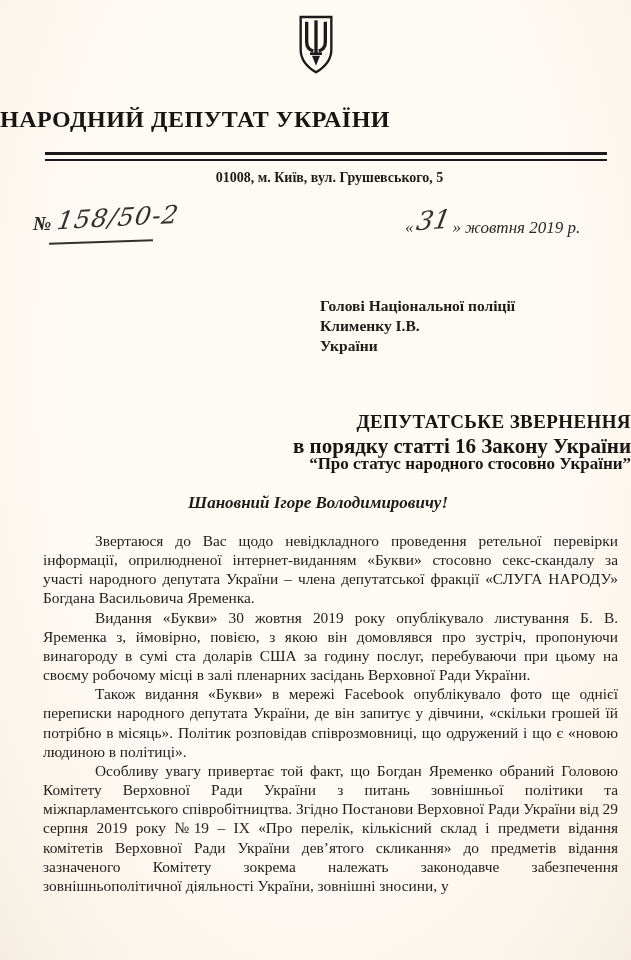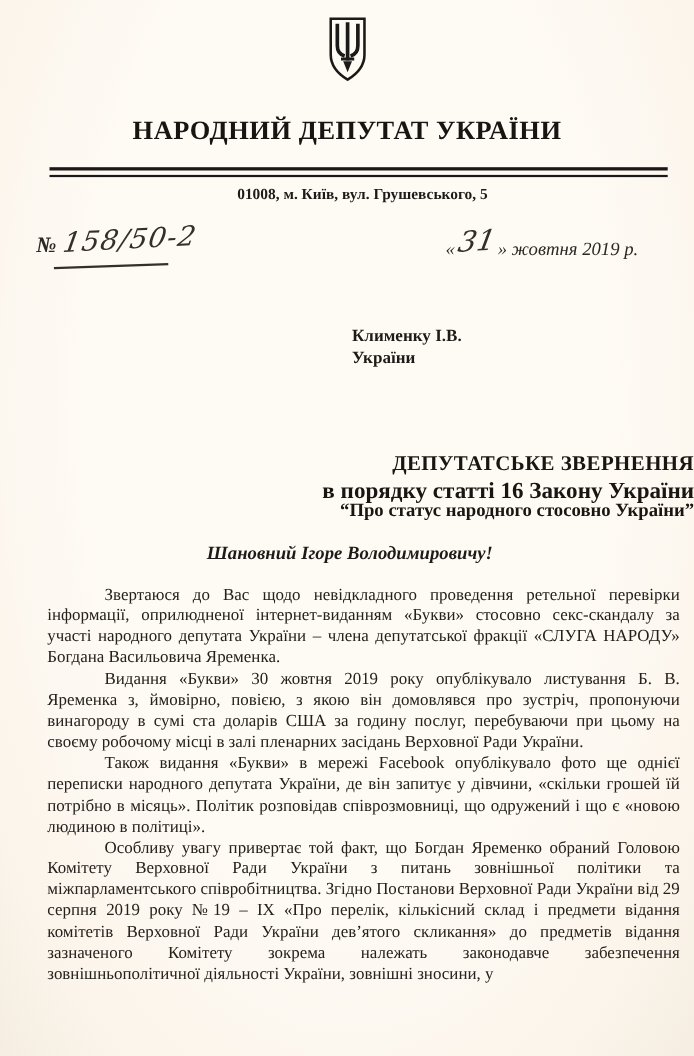--- a/index.html
+++ b/index.html
@@ -9,21 +9,21 @@
     background:#e9e4dc;
   }
   .page{
     position:relative;width:631px;height:960px;overflow:hidden;
     background:radial-gradient(ellipse at 50% 38%, #fefaf4 55%, #fbf4ea 85%, #f5ede1 100%);
     color:#221f1c;
   }
   .abs{position:absolute;}
   .emblem{left:296px;top:15px;width:40px;height:64px;}
   .letterhead-title{
-    left:0;top:106px;width:631px;text-align:center;
+    left:0;top:106px;width:631px;text-align:left;
     font-size:24px;font-weight:bold;letter-spacing:0.5px;color:#171412;
   }
   .rule{
     left:45px;top:152px;width:562px;height:4px;
     border-top:3px solid #1b1917;border-bottom:2px solid #1b1917;
   }
   .address{
     left:0;top:170px;width:631px;text-align:center;
     font-size:14px;font-weight:bold;color:#1d1a17;margin-left:14px;
   }
@@ -76,20 +76,21 @@
 
   <span class="abs ref-label">№</span>
   <span class="abs ref-number">158/50-2</span>
   <div class="abs ref-underline"></div>
 
   <div class="abs date-row">
     <span class="q">«</span><span class="date-day">31</span><span class="q">»</span><span class="date-rest">жовтня 2019 р.</span>
   </div>
 
   <div class="abs recipient">
+    <div>Голові Національної поліції</div>
     <div>Клименку І.В.</div>
     <div>України</div>
   </div>
 
   <div class="abs doc-title l1">ДЕПУТАТСЬКЕ ЗВЕРНЕННЯ</div>
   <div class="abs doc-title l2">в порядку статті 16 Закону України</div>
   <div class="abs doc-title l3">“Про статус народного стосовно України”</div>
 
   <div class="abs salutation">Шановний Ігоре Володимировичу!</div>
 

